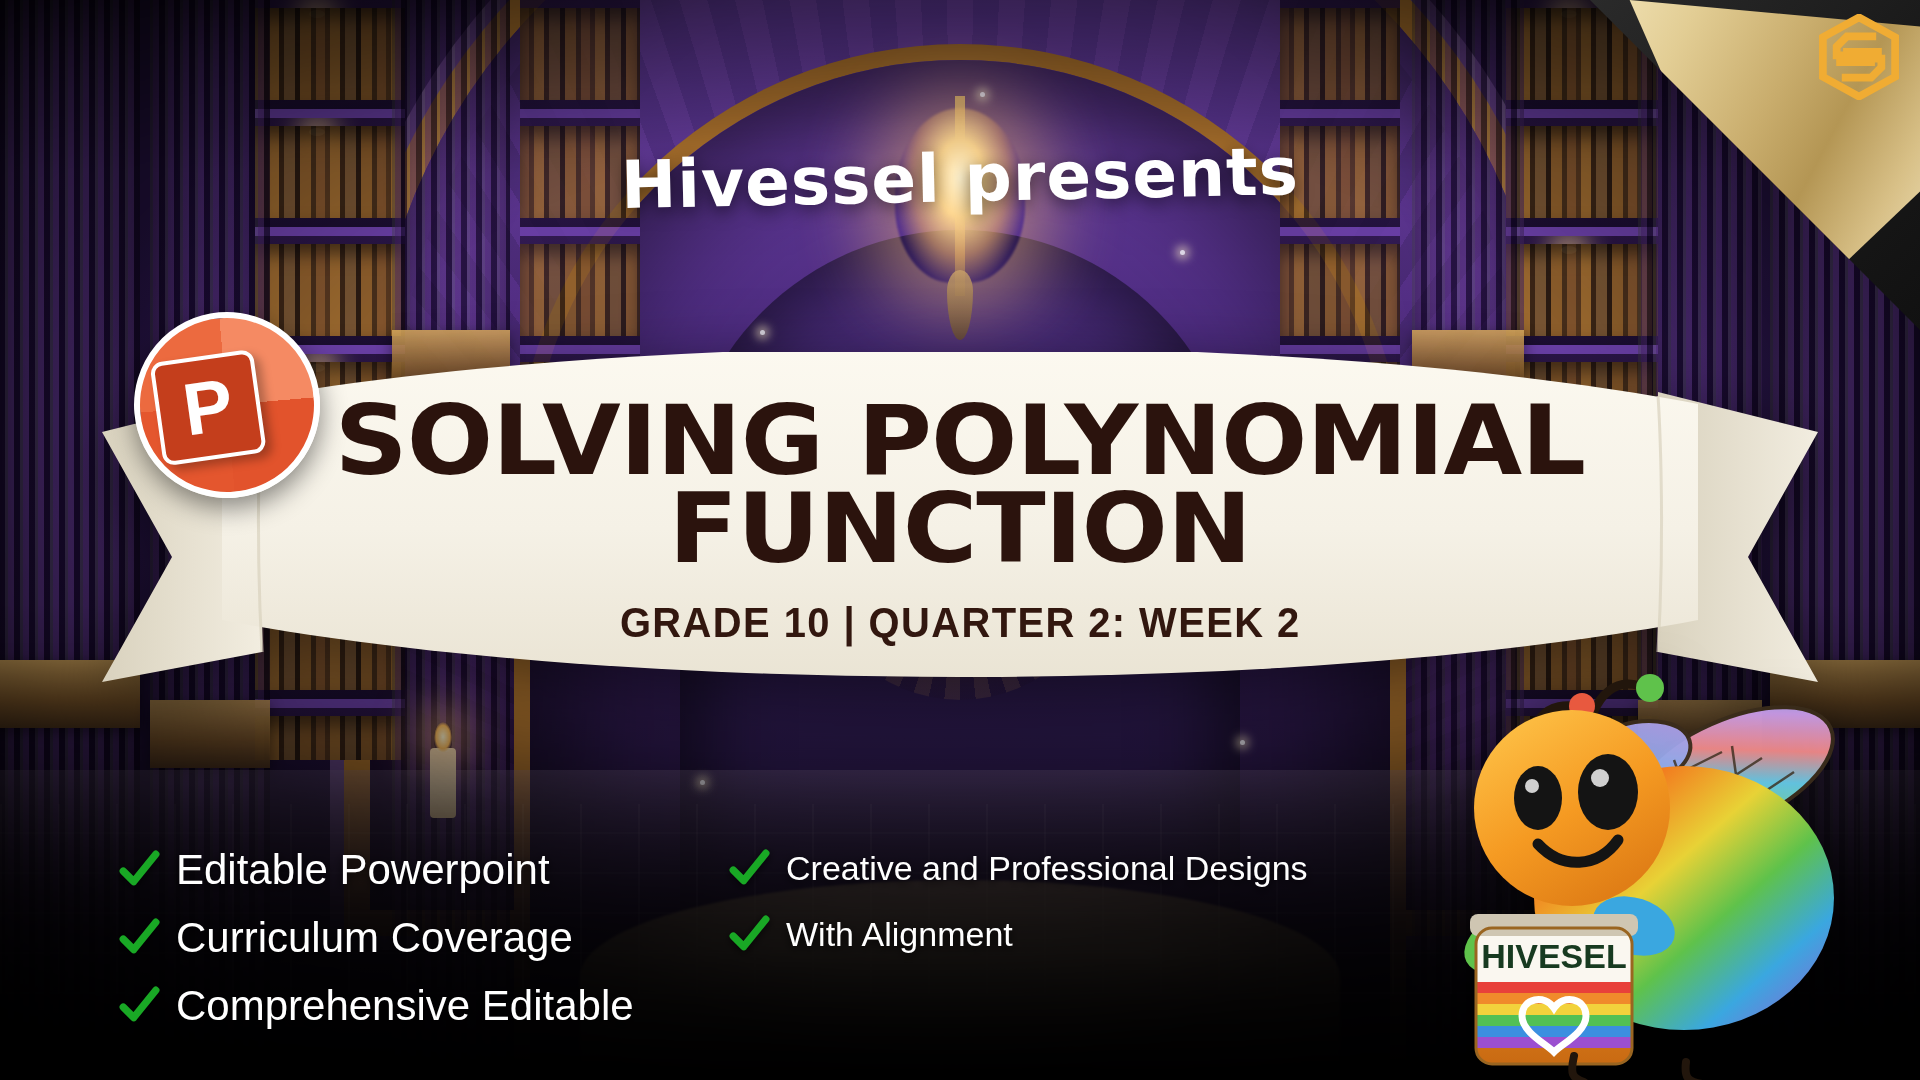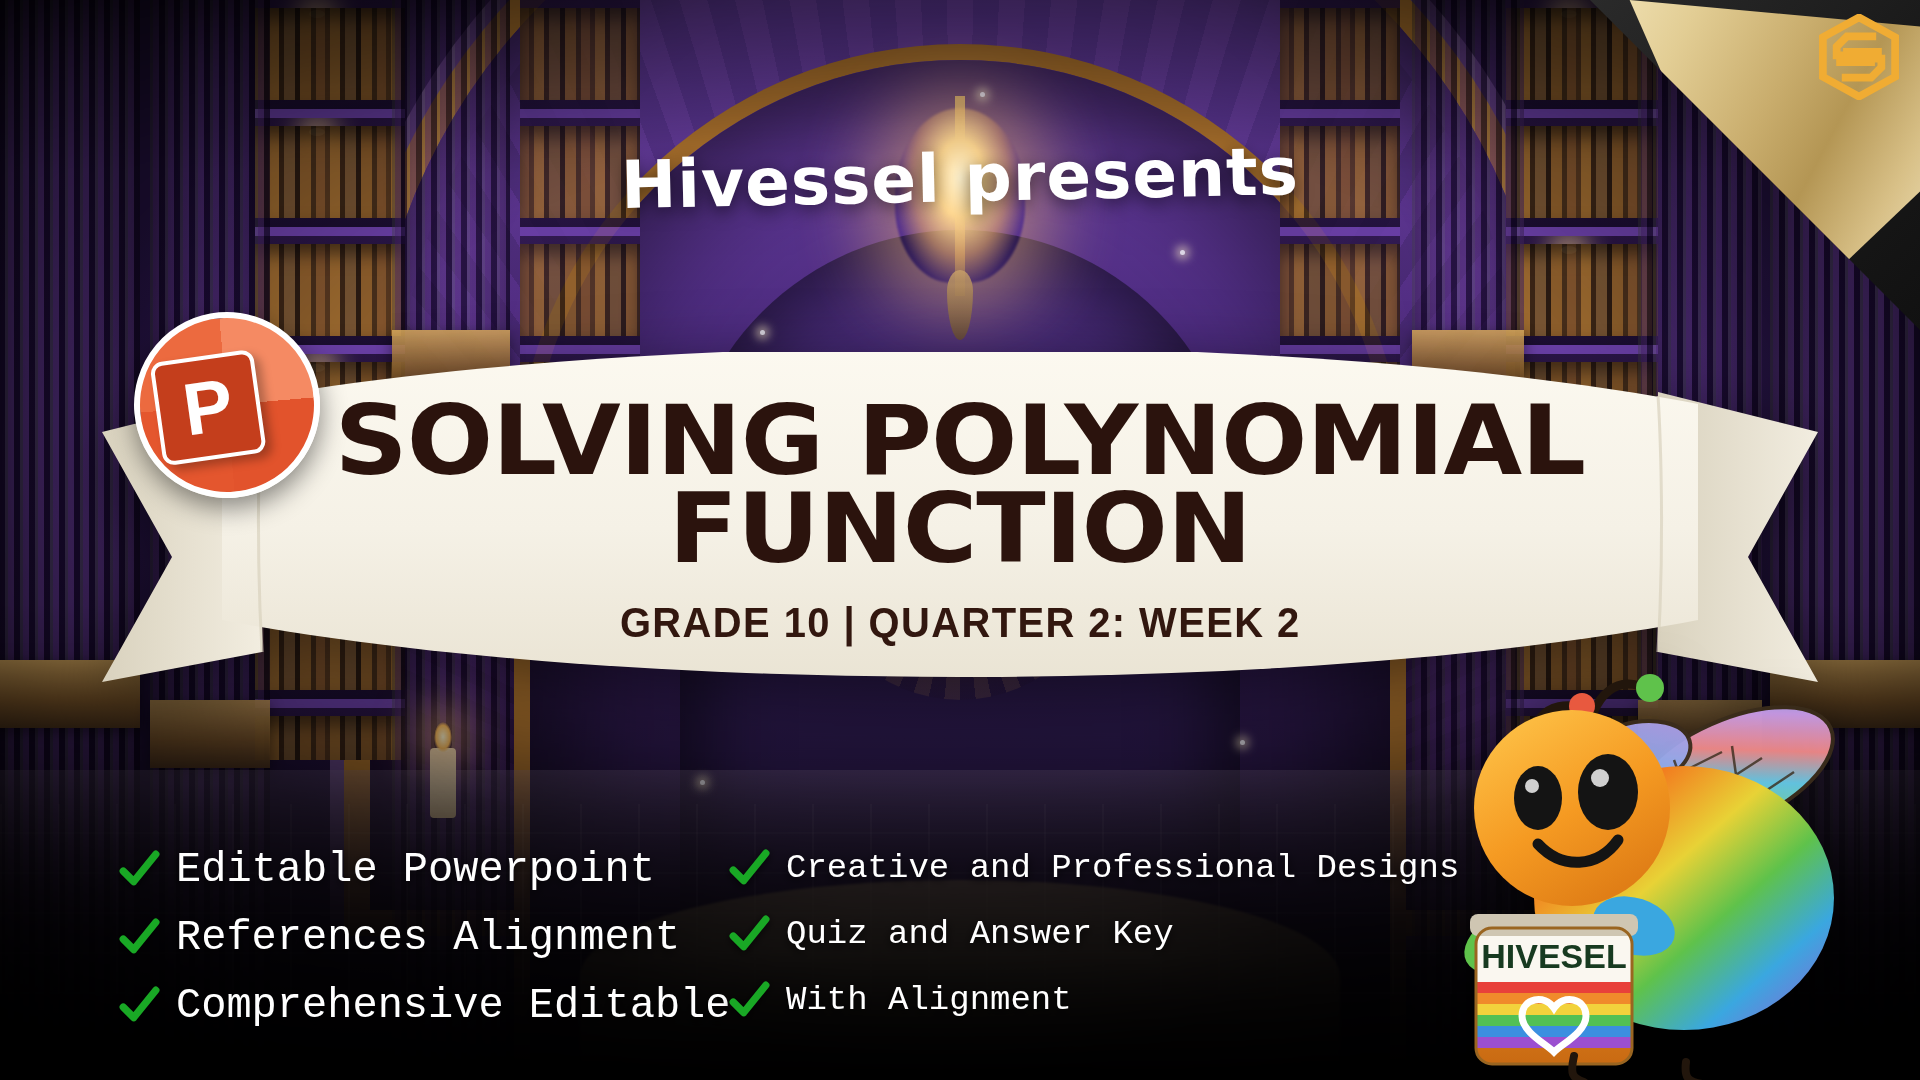--- a/index.html
+++ b/index.html
@@ -282,21 +282,21 @@
     display:flex; align-items:center; gap:16px;
   }
   .check{
     width:42px; height:42px; flex:0 0 42px;
     position:relative;
   }
   .check svg{ width:42px; height:42px; display:block;
     filter:drop-shadow(0 2px 4px rgba(0,0,0,.7)); }
   .ftext{
     color:#fff;
-    font-family:Liberation Mono, monospace;
+    font-family:Liberation Sans, sans-serif;
     font-weight:400;
     font-size:40px;
     line-height:1.05;
     white-space:nowrap;
     text-shadow:0 3px 10px rgba(0,0,0,.85);
   }
   .fcol.left .ftext{ font-size:42px; }
   .fcol.right .ftext{ font-size:34px; }
 
   
@@ -635,21 +635,21 @@
             </svg>
         </span>
         <span class="ftext">Editable Powerpoint</span>
       </div>
       <div class="frow">
         <span class="check">
           <svg viewBox="0 0 40 40">
               <path d="M5,21 L15,31 L36,5" stroke="#19A825" stroke-width="7" fill="none" stroke-linecap="round" stroke-linejoin="round"></path>
             </svg>
         </span>
-        <span class="ftext">References Alignment</span>
+        <span class="ftext">Curriculum Coverage</span>
       </div>
       <div class="frow">
         <span class="check">
           <svg viewBox="0 0 40 40">
               <path d="M5,21 L15,31 L36,5" stroke="#19A825" stroke-width="7" fill="none" stroke-linecap="round" stroke-linejoin="round"></path>
             </svg>
         </span>
         <span class="ftext">Comprehensive Editable</span>
       </div>
     </div>
@@ -662,27 +662,19 @@
             </svg>
         </span>
         <span class="ftext">Creative and Professional Designs</span>
       </div>
       <div class="frow">
         <span class="check">
           <svg viewBox="0 0 40 40">
               <path d="M5,21 L15,31 L36,5" stroke="#19A825" stroke-width="7" fill="none" stroke-linecap="round" stroke-linejoin="round"></path>
             </svg>
         </span>
-        <span class="ftext">Quiz and Answer Key</span>
-      </div>
-      <div class="frow">
-        <span class="check">
-          <svg viewBox="0 0 40 40">
-              <path d="M5,21 L15,31 L36,5" stroke="#19A825" stroke-width="7" fill="none" stroke-linecap="round" stroke-linejoin="round"></path>
-            </svg>
-        </span>
         <span class="ftext">With Alignment</span>
       </div>
     </div>
 
   </div>
 
 </div>
 
 </body></html>

